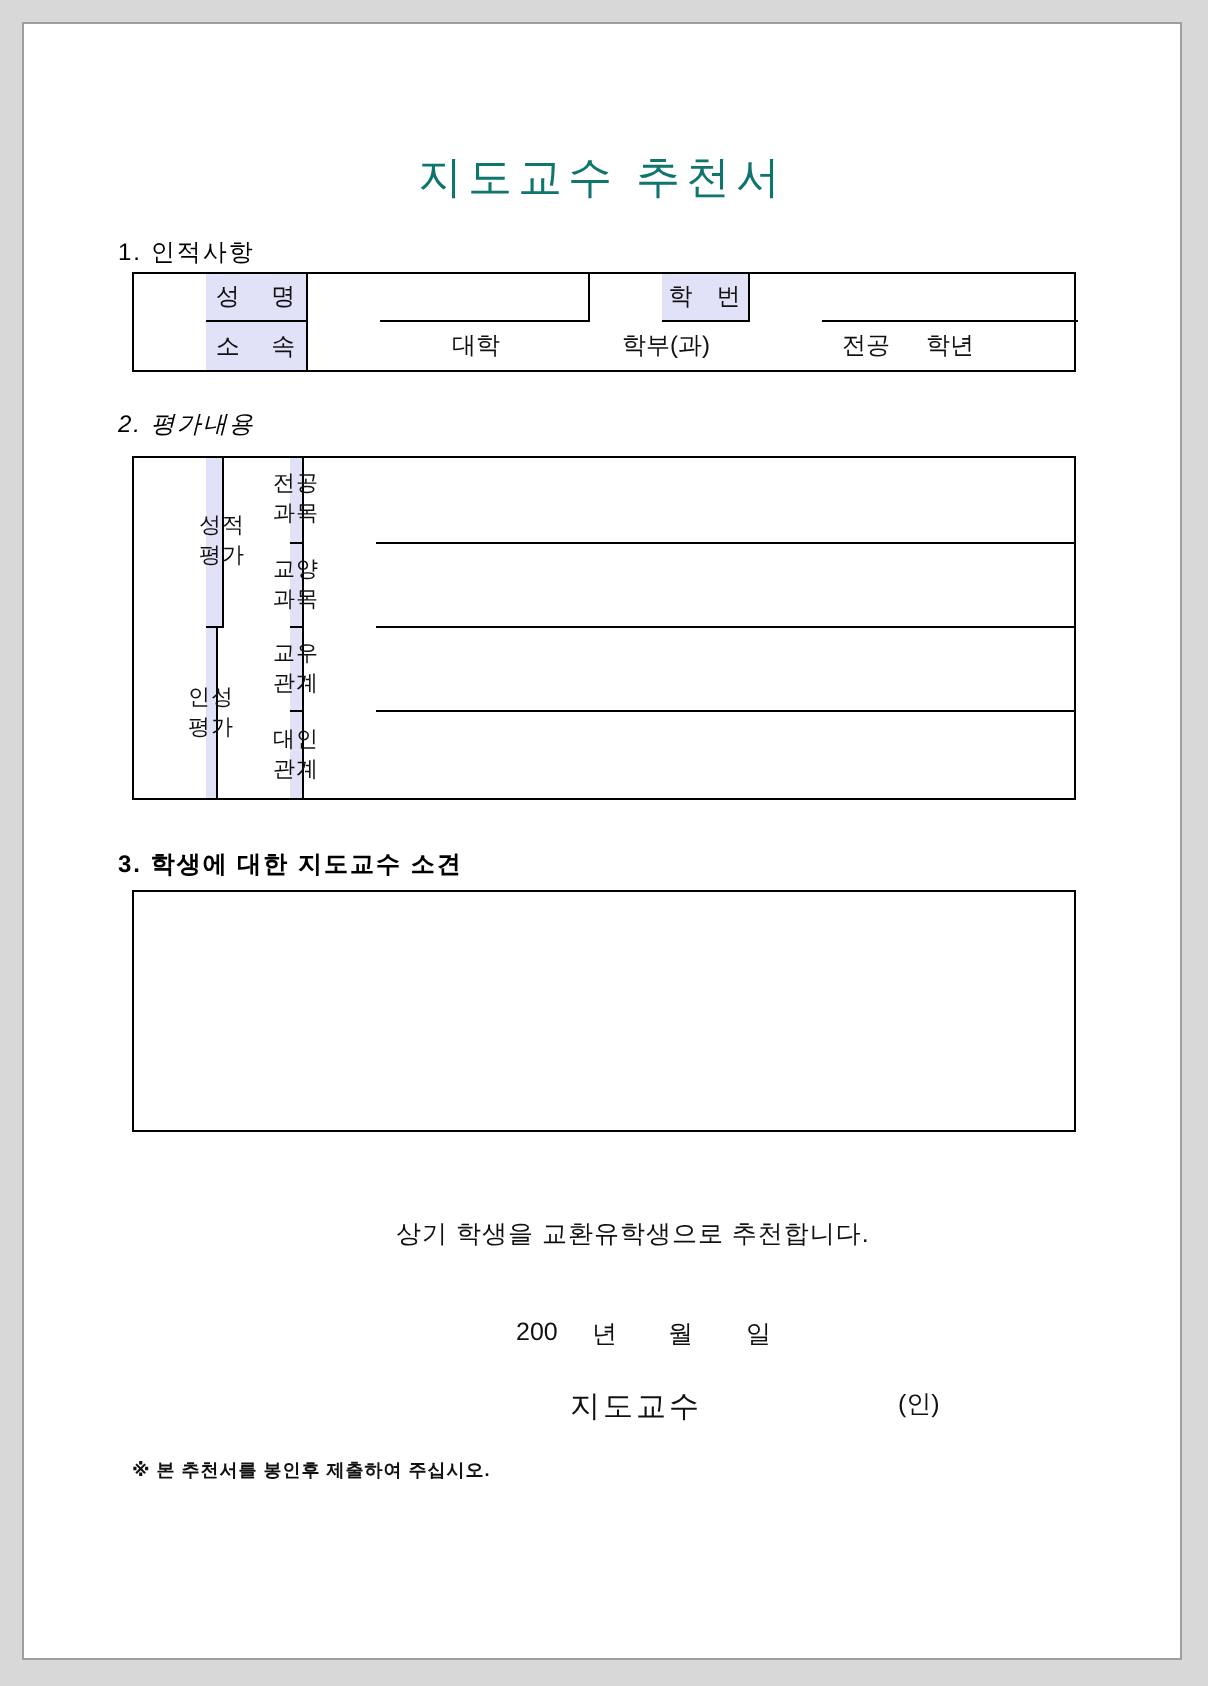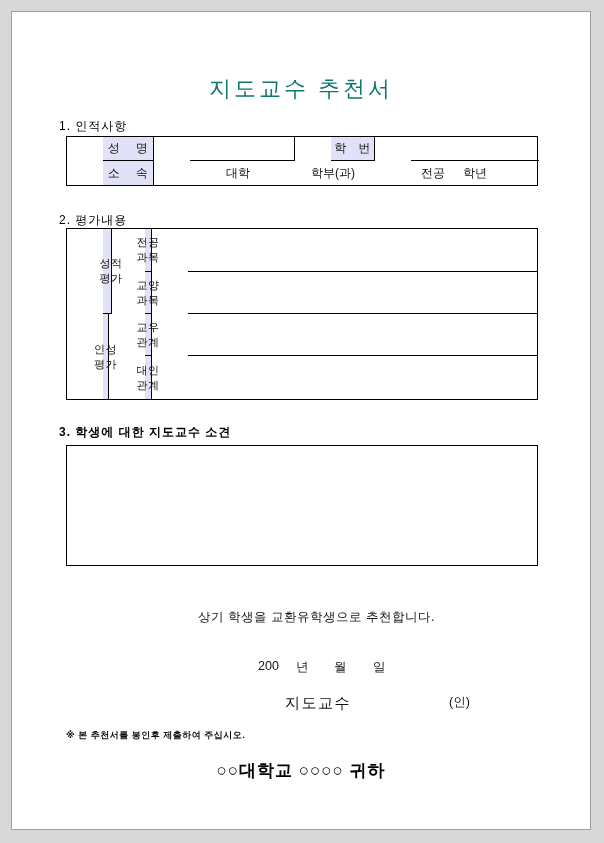--- a/index.html
+++ b/index.html
@@ -17,21 +17,21 @@
   }
   .abs{position:absolute;}
   .doc-title{
     left:0;top:62px;width:100%;text-align:center;
     font-size:22px;letter-spacing:3px;color:#0f766e;
   }
   .section-heading{
     left:47px;font-size:12px;letter-spacing:1px;color:#000;white-space:pre;
   }
   .sec1{top:106px;}
-  .sec2{top:200px;}
+  .sec2{top:192px;font-style:italic;}
   .sec3{top:412px;font-weight:bold;}
 
   
   .t1{
     left:54px;top:124px;width:472px;
     display:grid;
     grid-template-columns:87px 141px 80px 164px;
     grid-template-rows:24px 24px;
     border:1.5px solid #000;box-sizing:border-box;
     font-size:12px;
@@ -143,16 +143,15 @@
       <span class="abs d1">년</span>
       <span class="abs d2">월</span>
       <span class="abs d3">일</span>
     </div>
 
     <div class="abs advisor">지도교수</div>
     <div class="abs seal">(인)</div>
 
     <div class="abs note">※ 본 추천서를 봉인후 제출하여 주십시오.</div>
 
-    <div class="abs addressee">○○대학교 ○○○○ 귀하</div>
 
   </div>
 </div>
 
 </body></html>

